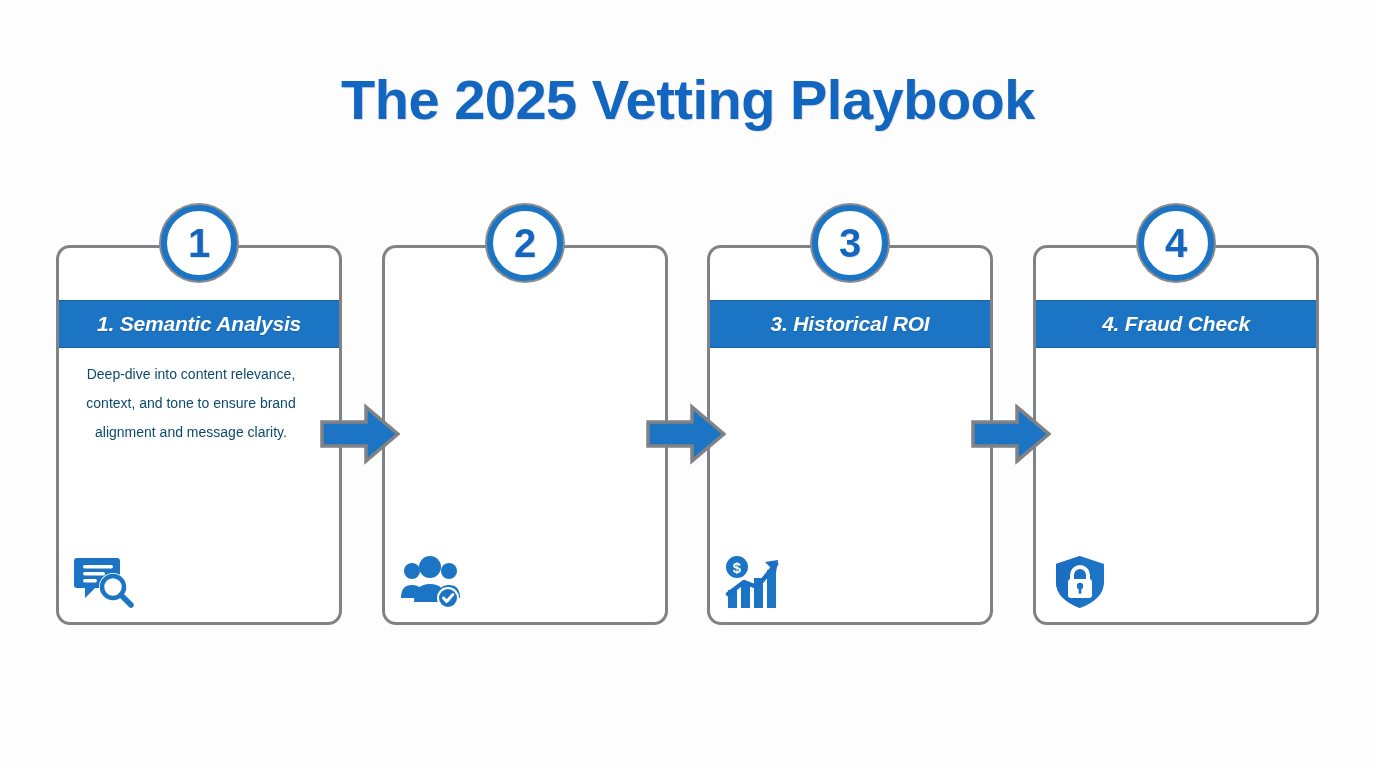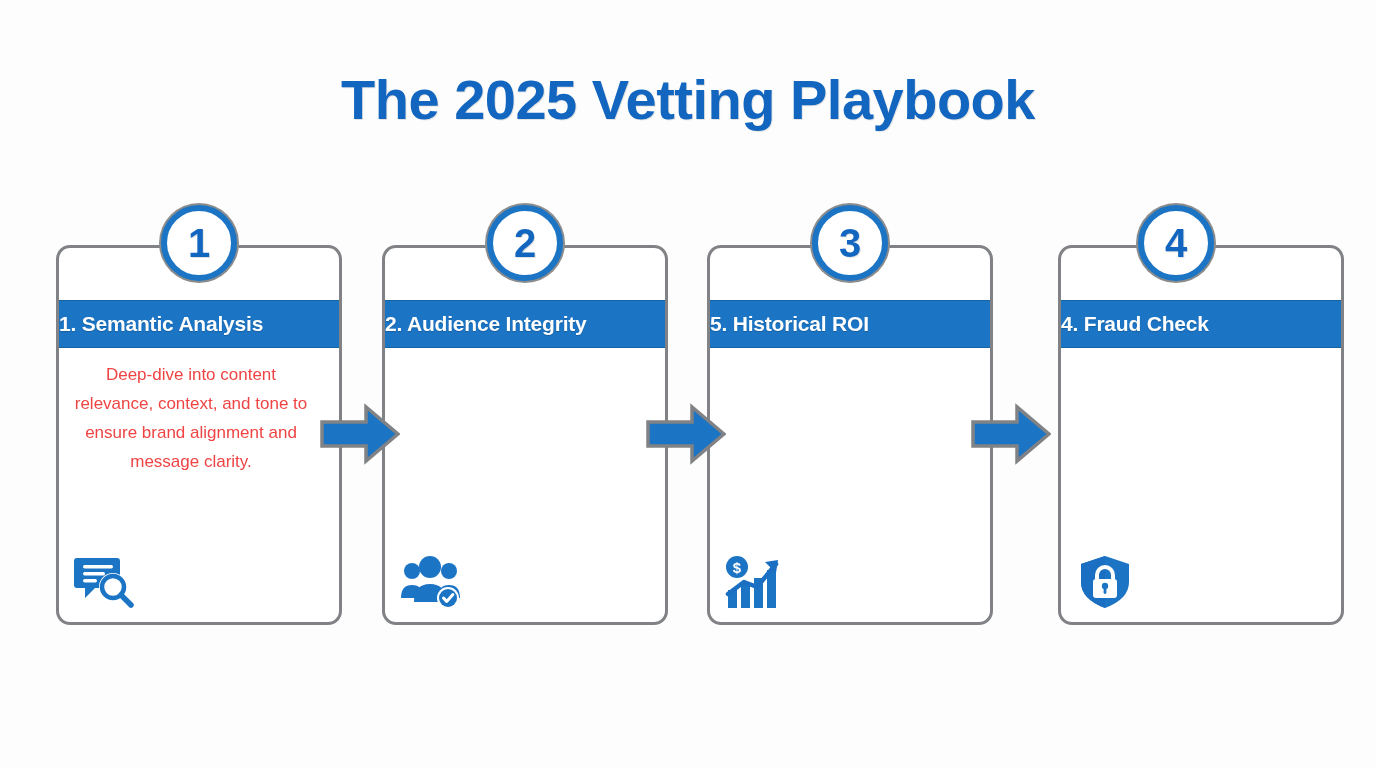--- a/index.html
+++ b/index.html
@@ -47,61 +47,62 @@
     height: 380px;
     box-sizing: border-box;
     background: #ffffff;
     border: 3px solid #808285;
     border-radius: 14px;
     z-index: 2;
   }
   .card-1 { left: 56px; }
   .card-2 { left: 382px; }
   .card-3 { left: 707px; }
-  .card-4 { left: 1033px; margin-left: 25px; }
+  .card-4 { left: 1033px; }
 
   .card-inner {
     position: relative;
     width: 100%;
     height: 100%;
     overflow: hidden;
     border-radius: 11px;
   }
 
   .card-band {
     position: absolute;
     top: 52px;
     left: 0;
     right: 0;
     height: 46px;
     background: #1b74c4;
     border-top: 1px solid #17639f;
     border-bottom: 1px solid #17639f;
     display: flex;
     align-items: center;
-    justify-content: flex-start;
+    justify-content: center;
+    font-style: italic;
   }
   .card-band-text {
     color: #ffffff;
     font-size: 21px;
     font-weight: bold;
     letter-spacing: -0.2px;
     text-shadow: 0 1px 1px rgba(0,0,0,0.18);
     white-space: nowrap;
   }
 
   .card-body {
     position: absolute;
     top: 112px;
     left: 12px;
     right: 28px;
     text-align: center;
-    font-size: 17px;
+    font-size: 14px;
     line-height: 29px;
-    color: #ef4444;
+    color: #0c4a6e;
     font-weight: 300;
   }
 
   .card-icon {
     position: absolute;
     left: 14px;
     bottom: 12px;
     width: 64px;
     height: 56px;
   }
@@ -173,43 +174,40 @@
           <circle cx="40" cy="33" r="14" fill="#ffffff"></circle>
           <circle cx="40" cy="33" r="11" fill="none" stroke="#1b74c4" stroke-width="4.5"></circle>
           <line x1="48" y1="41" x2="58" y2="51" stroke="#1b74c4" stroke-width="5.5" stroke-linecap="round"></line>
         </svg>
       </div>
     </div>
   </div>
 
   <div class="card card-2">
     <div class="card-inner">
-      <div class="card-band">
-        <span class="card-band-text">2. Audience Integrity</span>
-      </div>
       <div class="card-icon">
         <svg viewBox="0 0 64 56" width="64" height="56">
           <circle cx="13" cy="17" r="8" fill="#1b74c4"></circle>
           <path d="M2 44 q0 -13 11 -13 q11 0 11 13 z" fill="#1b74c4"></path>
           <circle cx="50" cy="17" r="8" fill="#1b74c4"></circle>
           <path d="M39 44 q0 -13 11 -13 q11 0 11 13 z" fill="#1b74c4"></path>
           <circle cx="31" cy="13" r="11" fill="#1b74c4"></circle>
           <path d="M15 48 q0 -18 16 -18 q16 0 16 18 z" fill="#1b74c4"></path>
           <circle cx="49" cy="44" r="11" fill="#ffffff"></circle>
           <circle cx="49" cy="44" r="9" fill="#1b74c4"></circle>
           <path d="M44.5 44 l3.2 3.4 l6.2 -6.8" fill="none" stroke="#ffffff" stroke-width="3" stroke-linecap="round" stroke-linejoin="round"></path>
         </svg>
       </div>
     </div>
   </div>
 
   <div class="card card-3">
     <div class="card-inner">
       <div class="card-band">
-        <span class="card-band-text">5. Historical ROI</span>
+        <span class="card-band-text">3. Historical ROI</span>
       </div>
       <div class="card-icon">
         <svg viewBox="0 0 64 56" width="64" height="56">
           <rect x="4" y="36" width="9" height="18" fill="#1b74c4"></rect>
           <rect x="17" y="30" width="9" height="24" fill="#1b74c4"></rect>
           <rect x="30" y="24" width="9" height="30" fill="#1b74c4"></rect>
           <rect x="43" y="16" width="9" height="38" fill="#1b74c4"></rect>
           <path d="M4 40 L20 28 L33 33 L52 10" fill="none" stroke="#1b6fc2" stroke-width="4.5" stroke-linecap="round" stroke-linejoin="round"></path>
           <path d="M41 8 L54 6 L52 19 z" fill="#1b6fc2"></path>
           <circle cx="13" cy="13" r="11" fill="#1b74c4"></circle>

